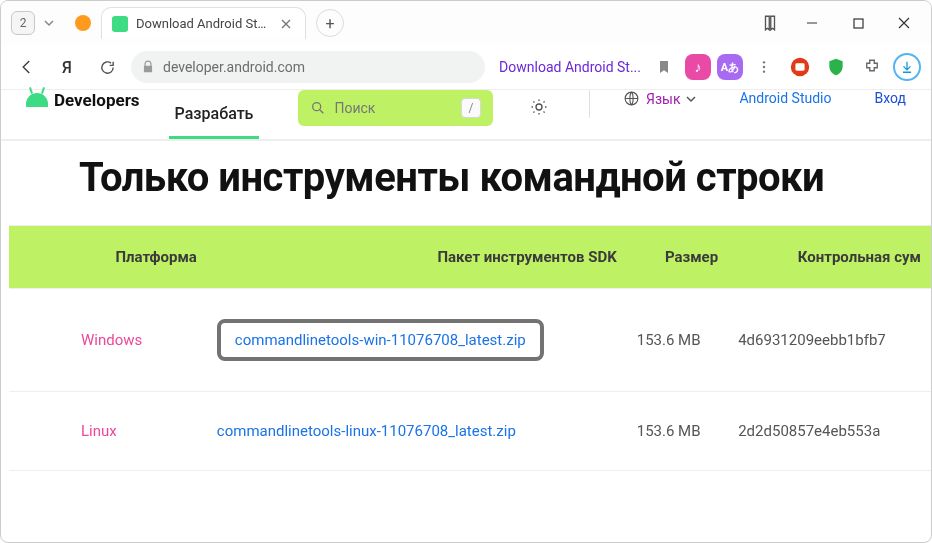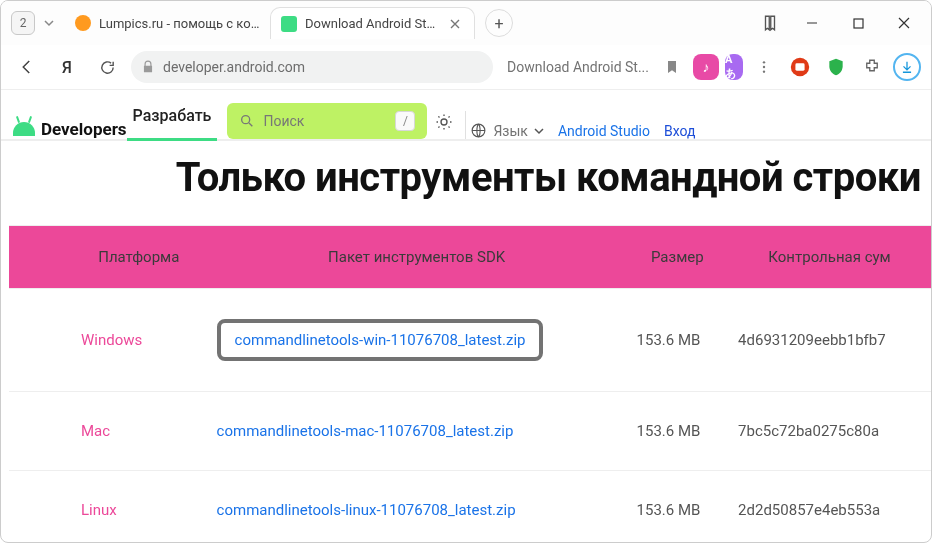--- a/index.html
+++ b/index.html
@@ -20,50 +20,50 @@
   .tb-spacer { flex:1; }
   .tb-icon { width:38px; height:38px; display:flex; align-items:center; justify-content:center; color:#555; }
   .winbtn { width:46px; height:40px; display:flex; align-items:center; justify-content:center; color:#333; }
 
   
   .addrbar { height: 44px; display:flex; align-items:center; gap:8px; padding: 0 10px; background:#fff; }
   .nav-btn { width:32px; height:32px; display:flex; align-items:center; justify-content:center; color:#555; border-radius:6px; }
   .urlbox { flex:1; max-width: 420px; height:32px; background:#f1f2f2; border-radius:18px; display:flex; align-items:center; padding:0 10px; gap:8px; color:#888; font-size:14px; }
   .urlbox .lock { color:#9a9a9a; }
   .urlbox .host { color:#6d6d6d; }
-  .page-title { color:#737373; font-size:14px; margin-left:6px; white-space:nowrap; overflow:hidden; text-overflow:ellipsis; max-width:180px;}
+  .page-title { color:#6d28d9; font-size:14px; margin-left:6px; white-space:nowrap; overflow:hidden; text-overflow:ellipsis; max-width:180px;}
   .addr-right { margin-left:auto; display:flex; align-items:center; gap:6px; }
   .ext { width:30px; height:30px; display:flex; align-items:center; justify-content:center; border-radius:6px; font-size:14px; }
   .ext.pink { background:#e84aa6; color:#fff; border-radius:8px; width:26px; height:26px; font-weight:600; }
-  .ext.violet { background:#a86af1; color:#fff; border-radius:8px; width:18px; height:26px; font-size:11px; font-weight:700; }
+  .ext.violet { background:#a86af1; color:#fff; border-radius:8px; width:26px; height:26px; font-size:11px; font-weight:700; }
   .dl-circle { width:28px; height:28px; border:2px solid #53b5f0; border-radius:50%; display:flex; align-items:center; justify-content:center; color:#1496db; }
 
   
-  .site-header { height:52px; border-top:1px solid #eee; border-bottom:2px solid #eee; display:flex; align-items:flex-end; padding:0 12px; gap:0; }
+  .site-header { height:52px; border-top:1px solid #eee; border-bottom:2px solid #eee; display:flex; align-items:flex-start; padding:0 25px; gap:29px; }
   .android-logo { display:flex; align-items:center; gap:6px; font-weight:700; font-size:17px; color:#111; }
   .android-head { width:22px; height:14px; background:#3ddc84; border-radius:12px 12px 0 0; position:relative; }
   .android-head::before, .android-head::after { content:""; position:absolute; width:2px; height:7px; background:#3ddc84; top:-6px; border-radius:2px; }
   .android-head::before { left:4px; transform:rotate(-20deg); }
   .android-head::after { right:4px; transform:rotate(20deg); }
   .navlink { color:#4f4f4f; font-size:16px; padding:14px 6px; position:relative; }
   .navlink.active { color:#222; font-weight:500; }
   .navlink.active::after { content:""; position:absolute; left:0; right:0; bottom:-2px; height:3px; background:#3ddc84; }
   .searchwrap { display:flex; align-items:center; gap:8px; background:#bef264; height:36px; border-radius:6px; padding:0 12px; color:#777; flex:1; max-width:200px; margin-left:10px; font-size:14px;}
   .slashkey { width:20px; height:20px; border:1px solid #d7d7d7; border-radius:4px; display:flex; align-items:center; justify-content:center; font-size:12px; color:#888; background:#fafafa; margin-left:4px;}
   .sun-btn { width:34px; height:34px; display:flex; align-items:center; justify-content:center; color:#555; }
   .vsep { width:1px; height:28px; background:#e0e0e0; margin:0 4px; }
-  .lang { display:flex; align-items:center; gap:6px; color:#737373; font-size:14px; }
+  .lang { display:flex; align-items:center; gap:6px; color:#a21caf; font-size:14px; }
   .hlink { color:#1a73e8; font-size:14px; margin-left:14px; }
   .signin { color:#1d4ed8; font-size:14px; margin-left:14px; }
 
   
   .content { padding: 8px 0 0 0; overflow:hidden; height: calc(543px - 44px - 44px - 52px); }
-  h1.page-h1 { font-size:40px; font-weight:700; color:#111; padding: 6px 10px 24px 78px; letter-spacing:-0.5px; line-height:1.15;text-align:right;}
+  h1.page-h1 { font-size:40px; font-weight:700; color:#111; padding: 6px 10px 24px 78px; letter-spacing:-0.5px; line-height:1.15;}
   table.dl { width: calc(100% - 8px); border-collapse: collapse; margin-left:8px; }
-  table.dl th { text-align:center; font-weight:400; color:#3b3b3b; font-size:15px; padding: 22px 10px; background:#ec4899; border-top:1px solid #eee; border-bottom:1px solid #eee; }
+  table.dl th { text-align:right; font-weight:700; color:#3b3b3b; font-size:15px; padding: 22px 10px; background:#bef264; border-top:1px solid #eee; border-bottom:1px solid #eee; }
   table.dl th:first-child { padding-left: 72px; }
   table.dl td { padding: 30px 10px; border-bottom:1px solid #eee; font-size:15px; color:#555; vertical-align:middle; white-space:nowrap;}
   table.dl td:first-child { padding-left: 72px; color:#ec4899; }
   table.dl td.link a { color:#1a73e8; text-decoration:none; }
   .highlight-wrap { display:inline-block; padding:8px 14px; border:4px solid #737373; border-radius:8px; }
 
   svg { display:block; }
 </style>
 </head>
 <body>
@@ -71,21 +71,20 @@
 <div class="titlebar">
   <div class="tb-badge">2</div>
   <div class="tb-caret">
     <svg width="10" height="10" viewBox="0 0 10 10">
         <path d="M1 3 L5 7 L9 3" fill="none" stroke="#888" stroke-width="1.5"></path>
       </svg>
   </div>
 
   <div class="tab inactive">
     <span class="fav" style="background:#ff9a1f"></span>
-    <span class="label">Lumpics.ru - помощь с ком</span>
   </div>
   <div class="tab active">
     <span class="fav" style="background:linear-gradient(#3ddc84,#3ddc84); border-radius:3px"></span>
     <span class="label">Download Android Studi</span>
     <span class="close">
       <svg width="10" height="10" viewBox="0 0 10 10">
           <path d="M1 1 L9 9 M9 1 L1 9" stroke="#777" stroke-width="1.4"></path>
         </svg>
     </span>
   </div>
@@ -232,28 +231,20 @@
         <td>Windows</td>
         <td class="link">
           <span class="highlight-wrap">
             <a>commandlinetools-win-11076708_latest.zip</a>
           </span>
         </td>
         <td>153.6 MB</td>
         <td>4d6931209eebb1bfb7</td>
       </tr>
       <tr>
-        <td>Mac</td>
-        <td class="link">
-          <a>commandlinetools-mac-11076708_latest.zip</a>
-        </td>
-        <td>153.6 MB</td>
-        <td>7bc5c72ba0275c80a</td>
-      </tr>
-      <tr>
         <td>Linux</td>
         <td class="link">
           <a>commandlinetools-linux-11076708_latest.zip</a>
         </td>
         <td>153.6 MB</td>
         <td>2d2d50857e4eb553a</td>
       </tr>
     </tbody>
   </table>
 </div>

